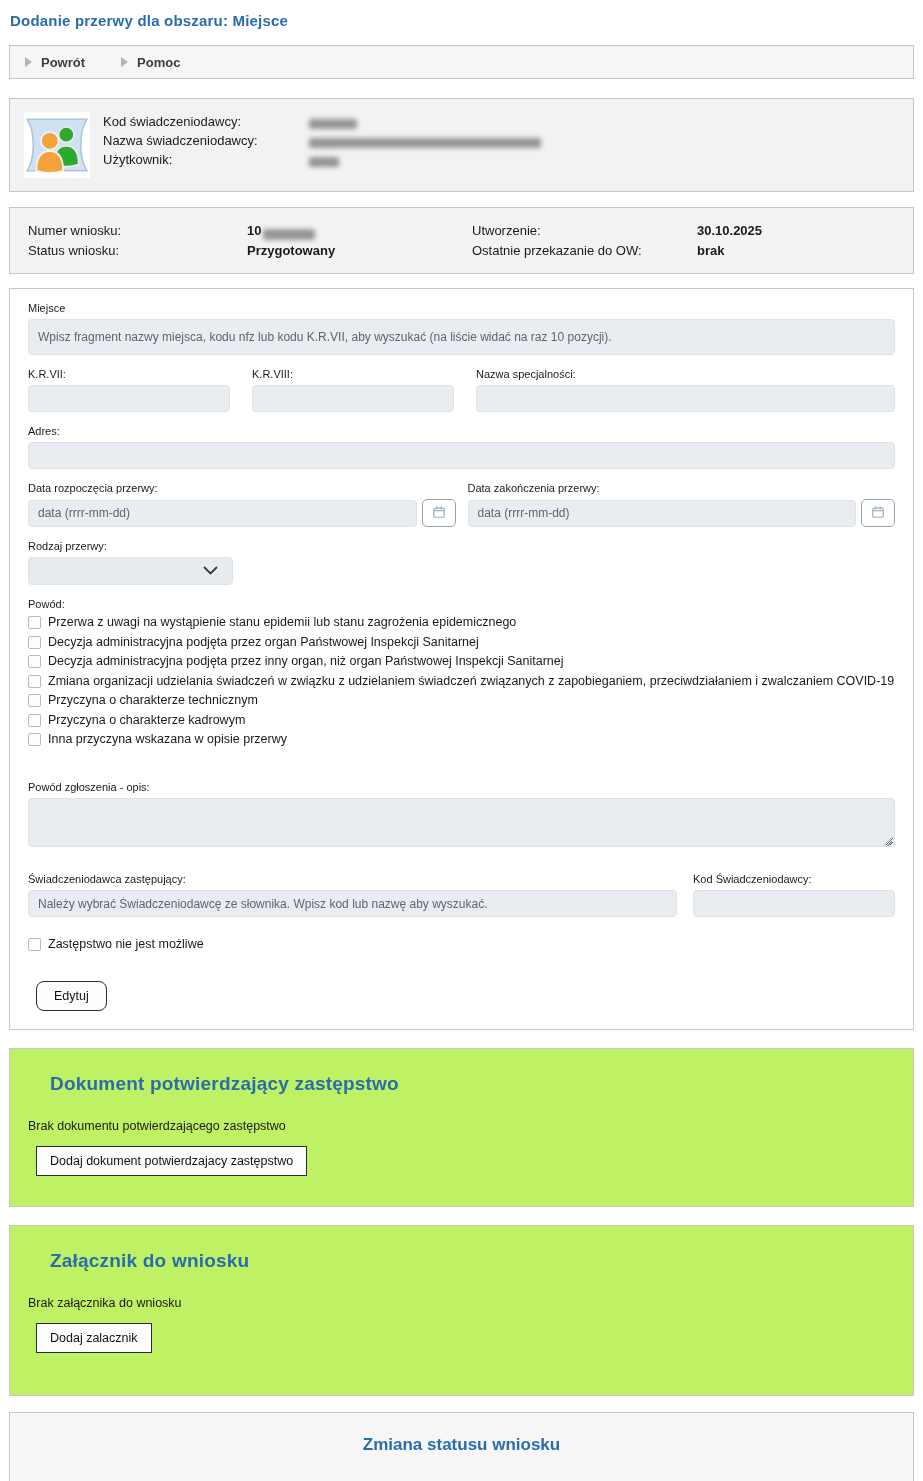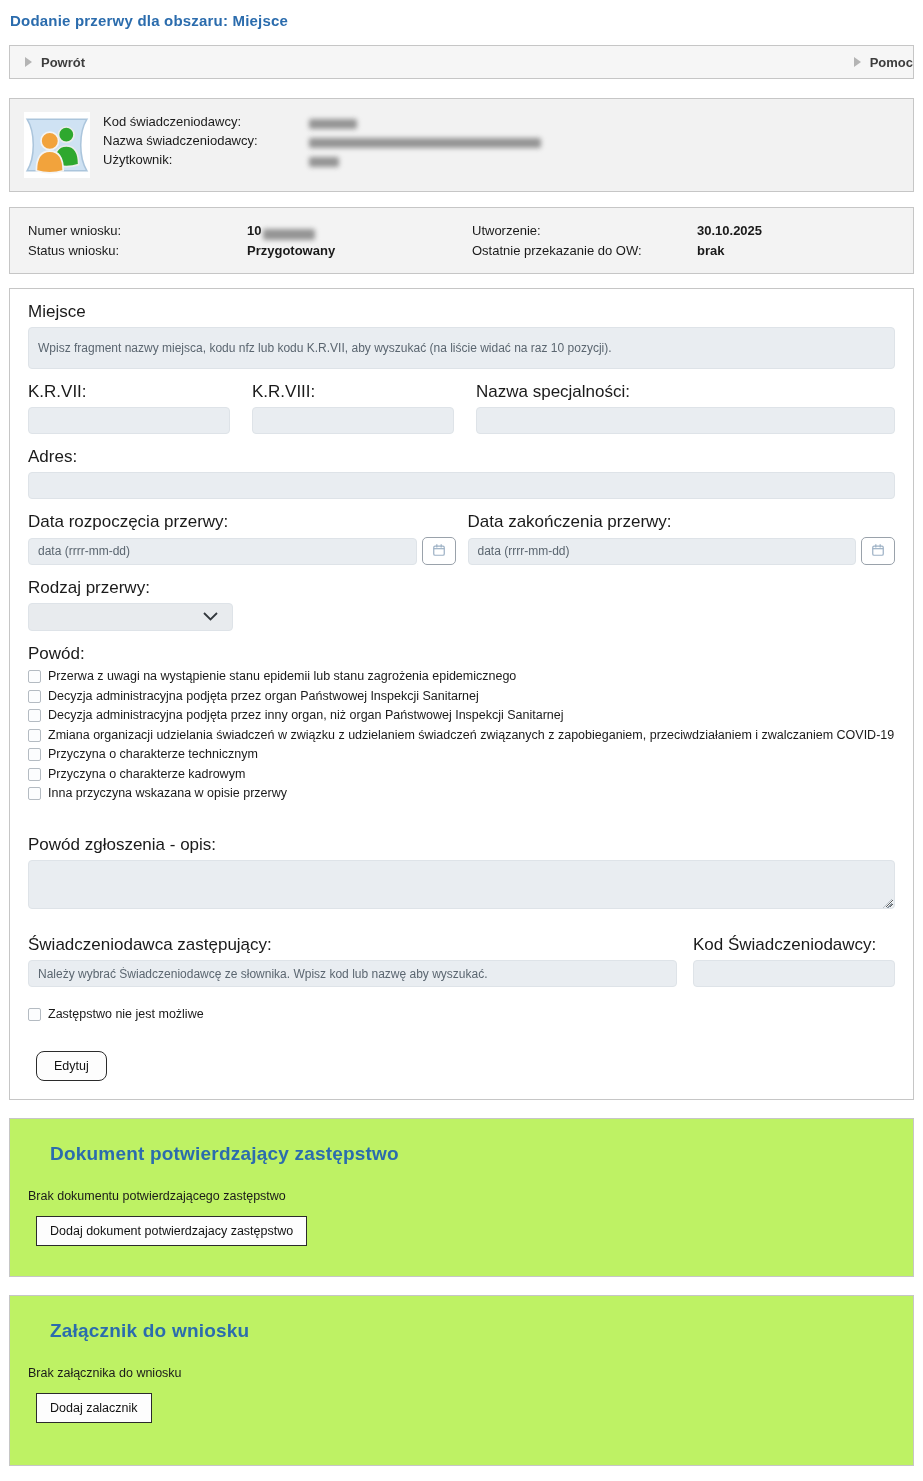--- a/index.html
+++ b/index.html
@@ -24,21 +24,20 @@
 
   
   .toolbar {
     margin-top: 16px;
     height: 34px;
     background: #f6f6f6;
     display: flex;
     align-items: center;
     gap: 36px;
     padding-left: 15px;
-    justify-content: space-between;
   }
   .tb-item { display: flex; align-items: center; gap: 9px; cursor: pointer; }
   .tb-arrow {
     width: 0; height: 0;
     border-top: 5px solid transparent;
     border-bottom: 5px solid transparent;
     border-left: 7px solid #b4b4b4;
   }
   .tb-label { font-size: 13px; font-weight: bold; color: #3d3d3d; }
 
@@ -65,36 +64,36 @@
     grid-template-columns: 219px 225px 225px 1fr;
     row-gap: 1px;
     font-size: 13px;
     line-height: 19px;
   }
   .request-box .val { font-weight: bold; }
   .num-wrap { display: flex; align-items: flex-end; gap: 2px; }
 
   
   .form-box { margin-top: 14px; background: #ffffff; padding: 10px 18px 14px; }
-  .f-label { font-size: 17px; margin: 13px 0 5px; }
+  .f-label { font-size: 11px; margin: 13px 0 5px; }
   .f-label.first { margin-top: 3px; }
   input.fld, .fld-div, textarea.fld {
     width: 100%;
     background: #e9edf1;
     border: 1px solid #dee3e8;
     border-radius: 4px;
     height: 27px;
     padding: 0 9px;
     font-family: "Liberation Sans", "DejaVu Sans", sans-serif;
     font-size: 12px;
     color: #3f4852;
     outline: none;
   }
   input.fld::placeholder, textarea.fld::placeholder { color: #5b6670; opacity: 1; }
-  input.fld.tall { height: 42px; }
+  input.fld.tall { height: 36px; }
   .row { display: flex; gap: 22px; }
   .row .col-k { width: 202px; }
   .row .col-spec { flex: 1; }
   .row-dates { display: flex; gap: 12px; }
   .date-half { flex: 1; }
   .date-wrap { display: flex; gap: 5px; align-items: center; }
   .date-wrap input { flex: 1; }
   .cal-btn {
     width: 34px; height: 28px;
     background: #ffffff;

